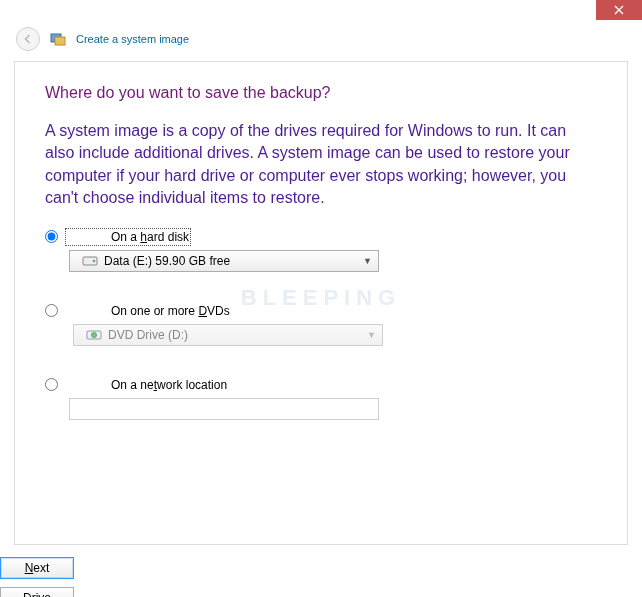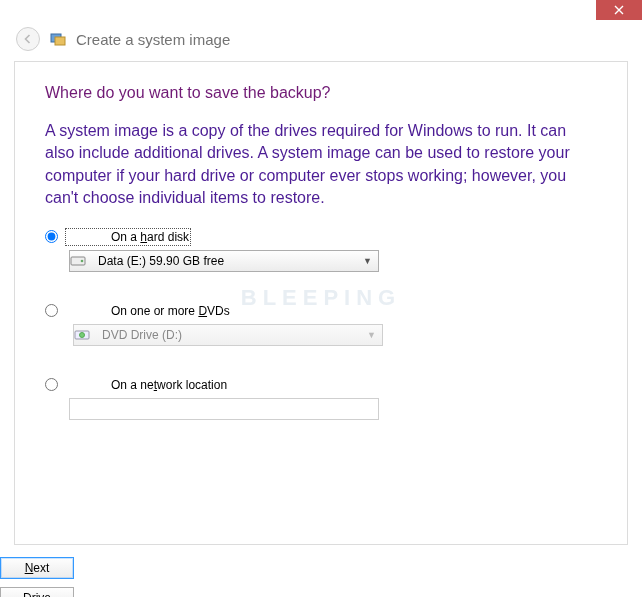--- a/index.html
+++ b/index.html
@@ -46,22 +46,22 @@
     justify-content: center;
     color: #b5b5b5;
     cursor: pointer;
   }
   .title-icon {
     width: 16px; height: 16px;
     display: flex; align-items: center; justify-content: center;
     font-size: 14px;
   }
   .title-text {
-    font-size: 15px;
-    color: #737373;
+    font-size: 11px;
+    color: #0369a1;
   }
   .wizard-frame {
     margin: 0 14px 0 14px;
     border: 1px solid #dcdcdc;
     height: 484px;
     padding: 22px 30px 10px 30px;
     position: relative;
   }
   .heading {
     color: #701a75;
@@ -93,25 +93,24 @@
     outline-offset: 1px;
   }
   .combo {
     margin-left: 24px;
     width: 310px;
     height: 22px;
     border: 1px solid #adadad;
     background: linear-gradient(#fefefe, #ececec);
     display: flex;
     align-items: center;
-    padding: 0 0;
+    padding: 0 12px;
     font-size: 12px;
     position: relative;
     cursor: pointer;
-    gap: 6px;
   }
   .combo.disabled {
     color: #888;
     background: linear-gradient(#fafafa, #f0f0f0);
     border-color: #cfcfcf;
     cursor: default;
     margin-left: 28px;
   }
   .combo .combo-icon {
     width: 16px; height: 16px;

